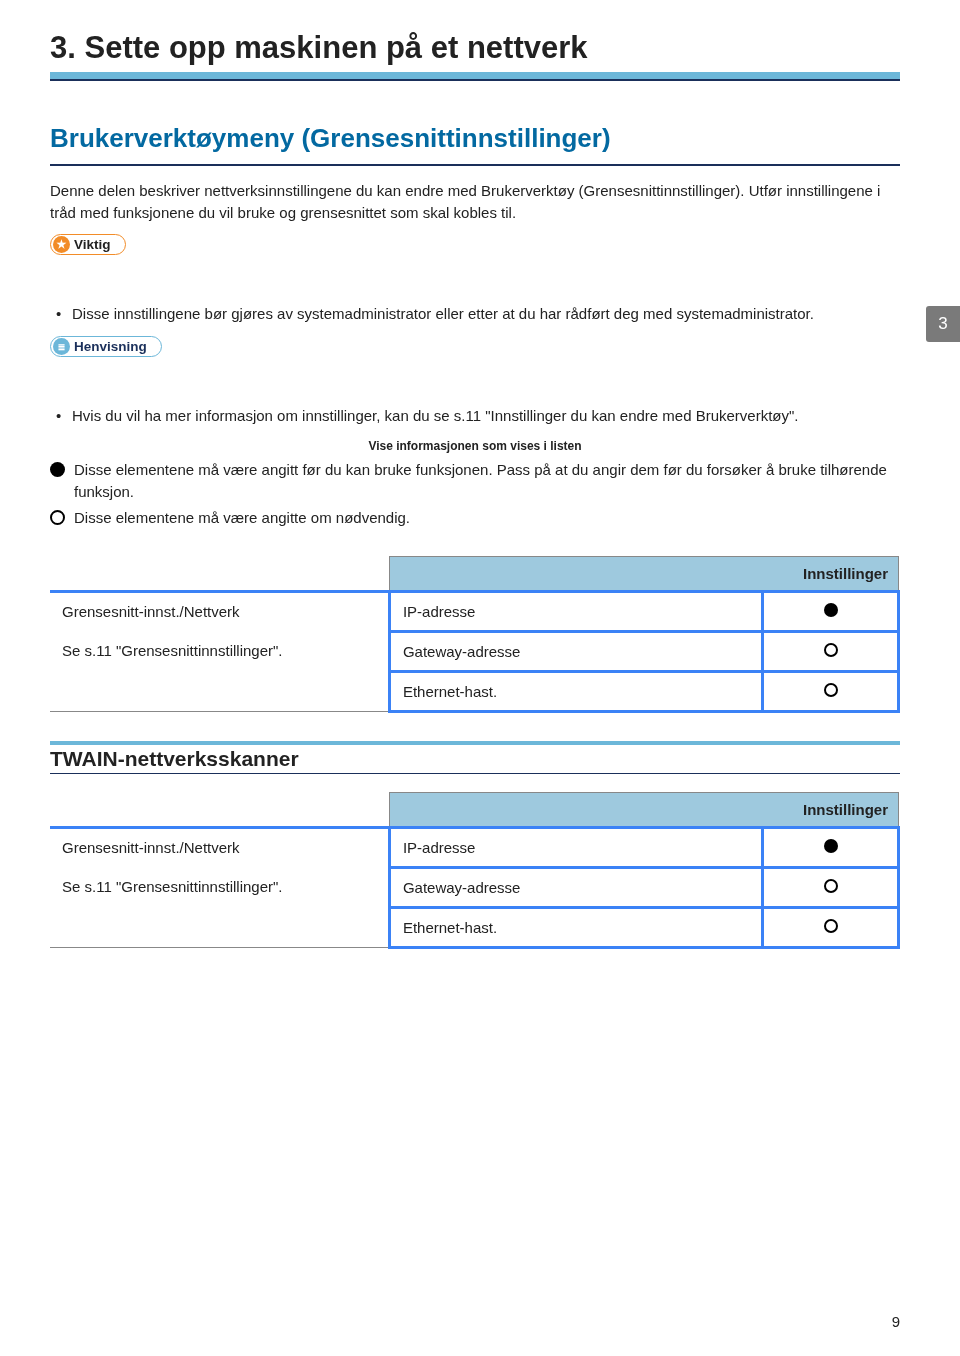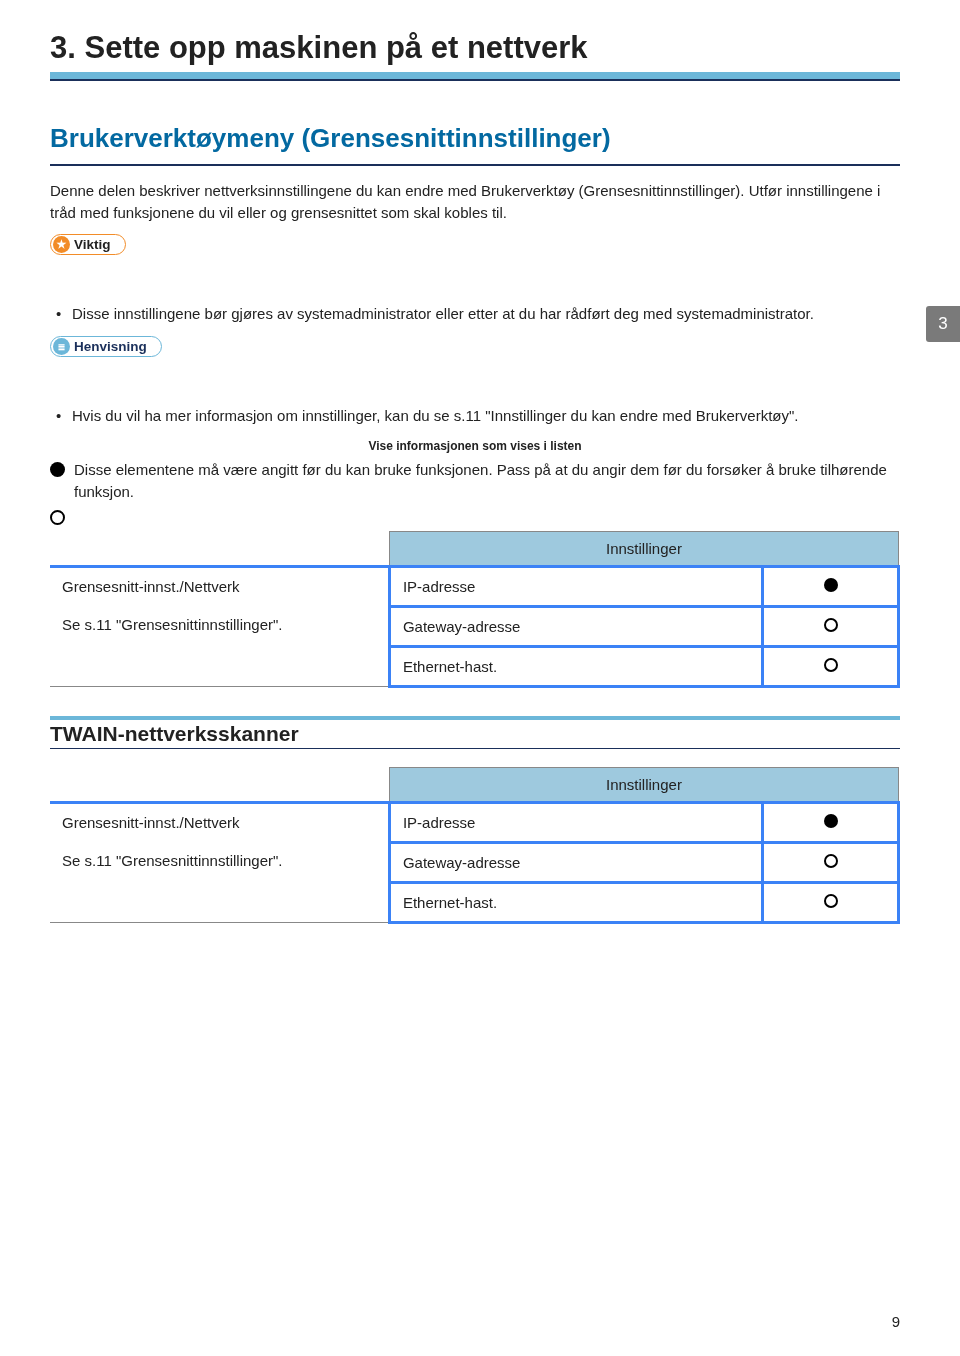--- a/index.html
+++ b/index.html
@@ -140,22 +140,22 @@
     background: #1a2f5a;
     margin-bottom: 18px;
   }
   table.settings {
     width: 100%;
     border-collapse: collapse;
     font-size: 15px;
   }
   table.settings th {
     background: #9ec9de;
-    font-weight: 400;
-    text-align: center;
+    font-weight: 700;
+    text-align: right;
     padding: 8px 10px;
     border: 1px solid #888;
   }
   table.settings th.blank {
     background: #fff;
     border-top: none;
     border-left: none;
   }
   table.settings td {
     border: 3px solid #3b82f6;
@@ -197,21 +197,21 @@
 <body>
 
 
 
 <h1 class="chapter-title">3. Sette opp maskinen på et nettverk</h1>
 <div class="title-rule"></div>
 
 <h2 class="section-title">Brukerverktøymeny (Grensesnittinnstillinger)</h2>
 <div class="section-rule"></div>
 
-<p class="body-text">Denne delen beskriver nettverksinnstillingene du kan endre med Brukerverktøy (Grensesnittinnstillinger). Utfør innstillingene i tråd med funksjonene du vil eller og grensesnittet som skal kobles til.</p>
+<p class="body-text">Denne delen beskriver nettverksinnstillingene du kan endre med Brukerverktøy (Grensesnittinnstillinger). Utfør innstillingene i tråd med funksjonene du vil bruke og grensesnittet som skal kobles til.</p>
 
 <div class="callout">
   <span class="cicon star">★</span>
   <span>Viktig</span>
 </div>
 
 <ul class="bullets">
   <li>Disse innstillingene bør gjøres av systemadministrator eller etter at du har rådført deg med systemadministrator.</li>
 </ul>
 
@@ -225,20 +225,21 @@
 </ul>
 
 <div class="subhead">Vise informasjonen som vises i listen</div>
 
 <div class="note-block">
   <span class="dot-filled"></span>
   <span>Disse elementene må være angitt før du kan bruke funksjonen. Pass på at du angir dem før du forsøker å bruke tilhørende funksjon.</span>
 </div>
 <div class="note-block">
   <span class="dot-open"></span>
+  <span>Disse elementene må være angitte om nødvendig.</span>
 </div>
 
 <div class="page-tab">3</div>
 
 
 <div class="section2">
   <div class="h2-rule"></div>
 
   <table class="settings">
     <tbody>

